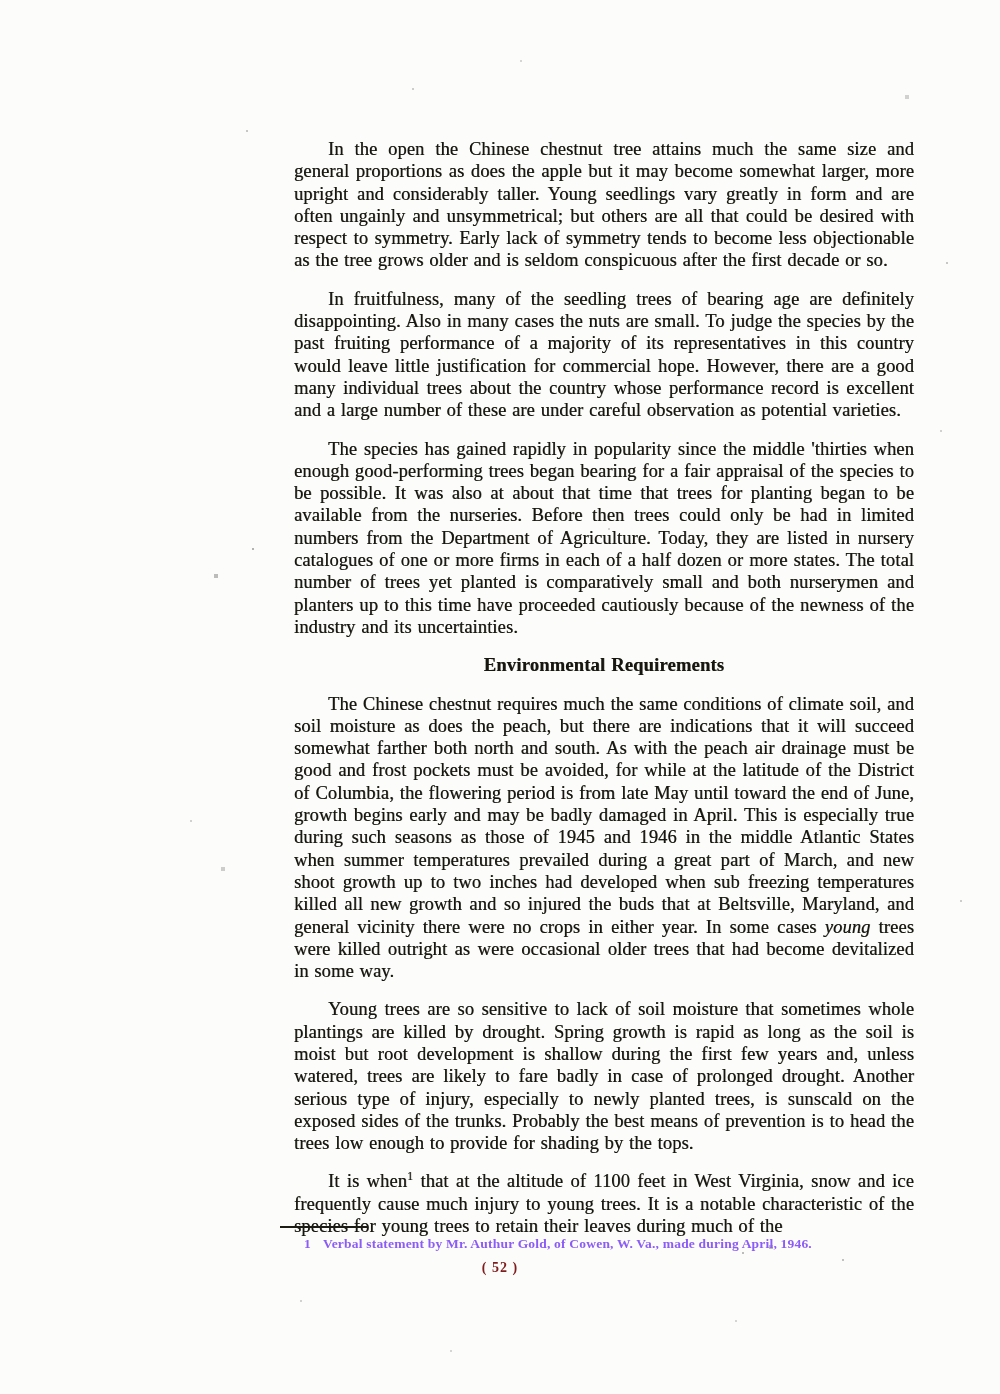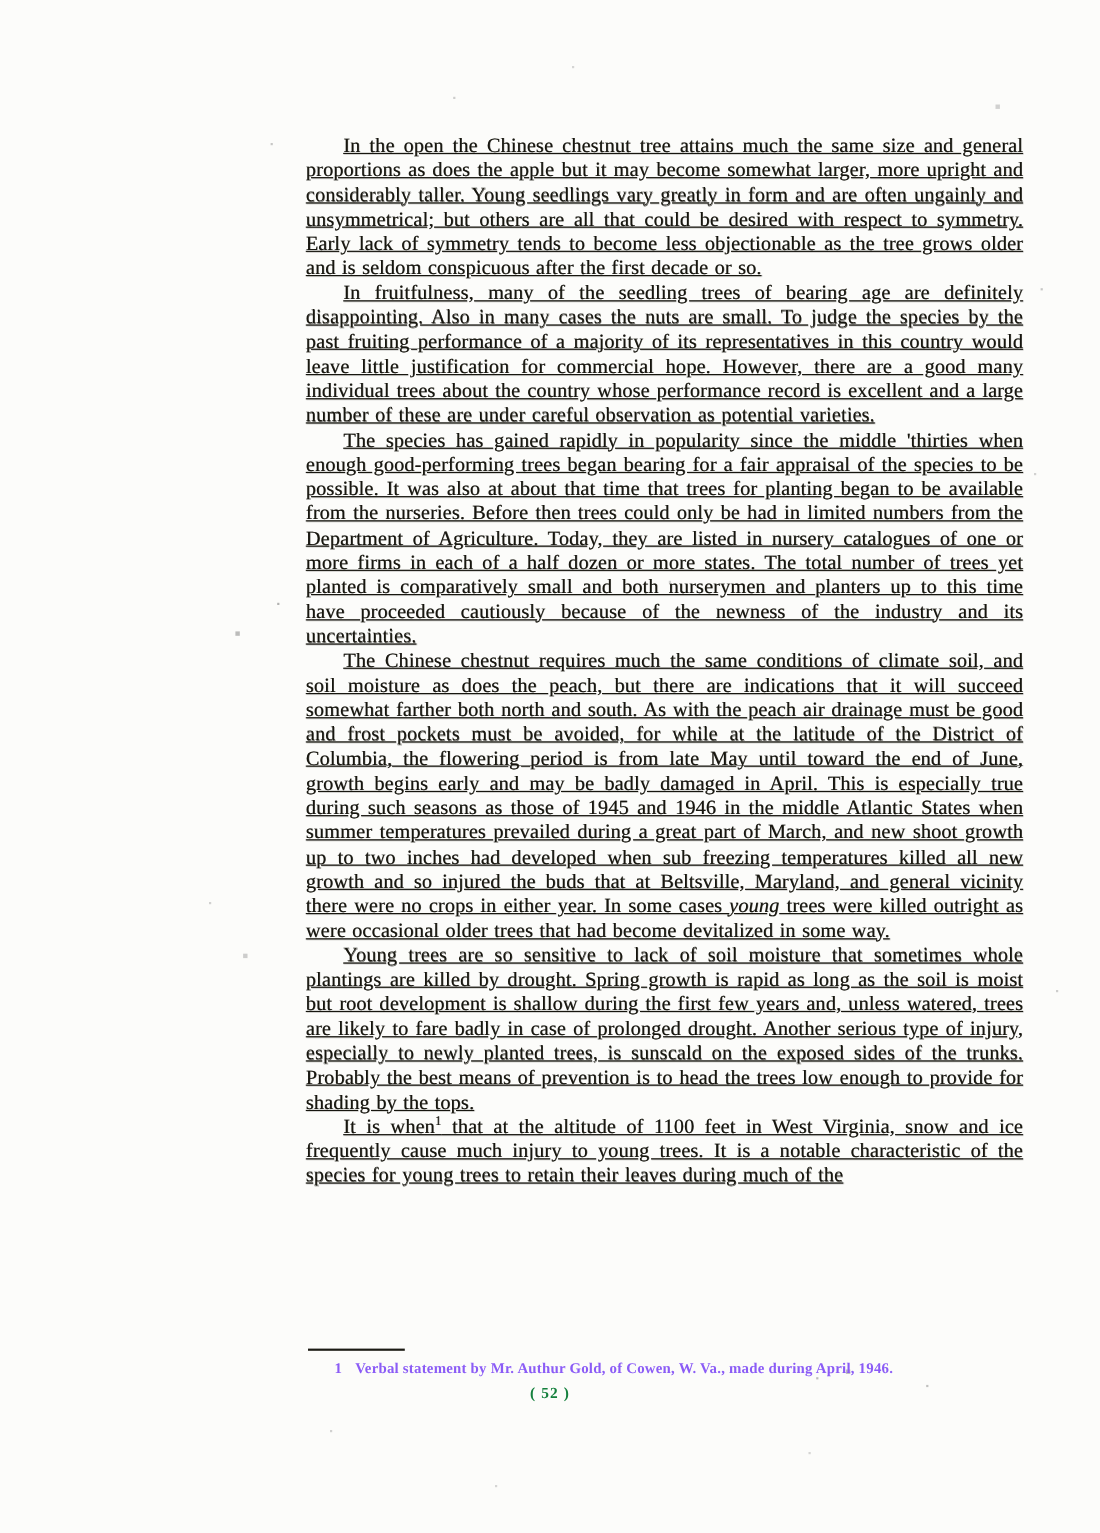--- a/index.html
+++ b/index.html
@@ -23,23 +23,22 @@
     top: 122px;
     width: 652px;
     font-size: 18.5px;
     line-height: 22.3px;
     text-align: justify;
     word-spacing: 1px;
     letter-spacing: 0.1px;
     text-shadow: 0.45px 0.25px 0 rgba(23, 22, 15, 0.65);
   }
   .para {
-    margin: 0;
+    margin: 16px;
     text-indent: 34px;
-    text-decoration: underline;
   }
   .section-heading {
     text-align: center;
     font-weight: bold;
     font-size: 18.5px;
     margin: 13px 0 14px 0;
     letter-spacing: 0.2px;
   }
   .para sup {
     font-size: 12px;
@@ -73,21 +72,21 @@
     margin-right: 12px;
   }
   .page-number {
     position: absolute;
     left: 0;
     right: 0;
     top: 1260px;
     text-align: center;
     font-size: 14px;
     font-weight: bold;
-    color: #15803d;
+    color: #7f1d1d;
     letter-spacing: 1px;
   }
   
   .specks {
     position: absolute;
     top: 0;
     left: 0;
     width: 2px;
     height: 2px;
     background: transparent;
@@ -115,20 +114,21 @@
 </head>
 <body>
 
 <div class="scan-page">
   <div class="specks"></div>
 
   <div class="text-column" id="text-column">
       <p class="para"><span>In the open the Chinese chestnut tree attains much the same size and general proportions as does the apple but it may become somewhat larger, more upright and considerably taller. Young seedlings vary greatly in form and are often ungainly and unsymmetrical; but others are all that could be desired with respect to symmetry. Early lack of symmetry tends to become less objectionable as the tree grows older and is seldom conspicuous after the first decade or so.</span></p>
       <p class="para"><span>In fruitfulness, many of the seedling trees of bearing age are definitely disappointing. Also in many cases the nuts are small. To judge the species by the past fruiting performance of a majority of its representatives in this country would leave little justification for commercial hope. However, there are a good many individual trees about the country whose performance record is excellent and a large number of these are under careful observation as potential varieties.</span></p>
       <p class="para"><span>The species has gained rapidly in popularity since the middle 'thirties when enough good-performing trees began bearing for a fair appraisal of the species to be possible. It was also at about that time that trees for planting began to be available from the nurseries. Before then trees could only be had in limited numbers from the Department of Agriculture. Today, they are listed in nursery catalogues of one or more firms in each of a half dozen or more states. The total number of trees yet planted is comparatively small and both nurserymen and planters up to this time have proceeded cautiously because of the newness of the industry and its uncertainties.</span></p>
+      <div class="section-heading">Environmental Requirements</div>
       <p class="para"><span>The Chinese chestnut requires much the same conditions of climate soil, and soil moisture as does the peach, but there are indications that it will succeed somewhat farther both north and south. As with the peach air drainage must be good and frost pockets must be avoided, for while at the latitude of the District of Columbia, the flowering period is from late May until toward the end of June, growth begins early and may be badly damaged in April. This is especially true during such seasons as those of 1945 and 1946 in the middle Atlantic States when summer temperatures prevailed during a great part of March, and new shoot growth up to two inches had developed when sub freezing temperatures killed all new growth and so injured the buds that at Beltsville, Maryland, and general vicinity there were no crops in either year. In some cases </span><i>young</i><span> trees were killed outright as were occasional older trees that had become devitalized in some way.</span></p>
       <p class="para"><span>Young trees are so sensitive to lack of soil moisture that sometimes whole plantings are killed by drought. Spring growth is rapid as long as the soil is moist but root development is shallow during the first few years and, unless watered, trees are likely to fare badly in case of prolonged drought. Another serious type of injury, especially to newly planted trees, is sunscald on the exposed sides of the trunks. Probably the best means of prevention is to head the trees low enough to provide for shading by the tops.</span></p>
       <p class="para"><span>It is when</span><sup>1</sup><span> that at the altitude of 1100 feet in West Virginia, snow and ice frequently cause much injury to young trees. It is a notable characteristic of the species for young trees to retain their leaves during much of the</span></p>
     </div>
 
   <div class="footnote-area">
     <div class="footnote-rule"></div>
     <div class="footnote-line">
       <span class="fn-marker">1</span><span class="fn-text">Verbal statement by Mr. Authur Gold, of Cowen, W. Va., made during April, 1946.</span>
     </div>

